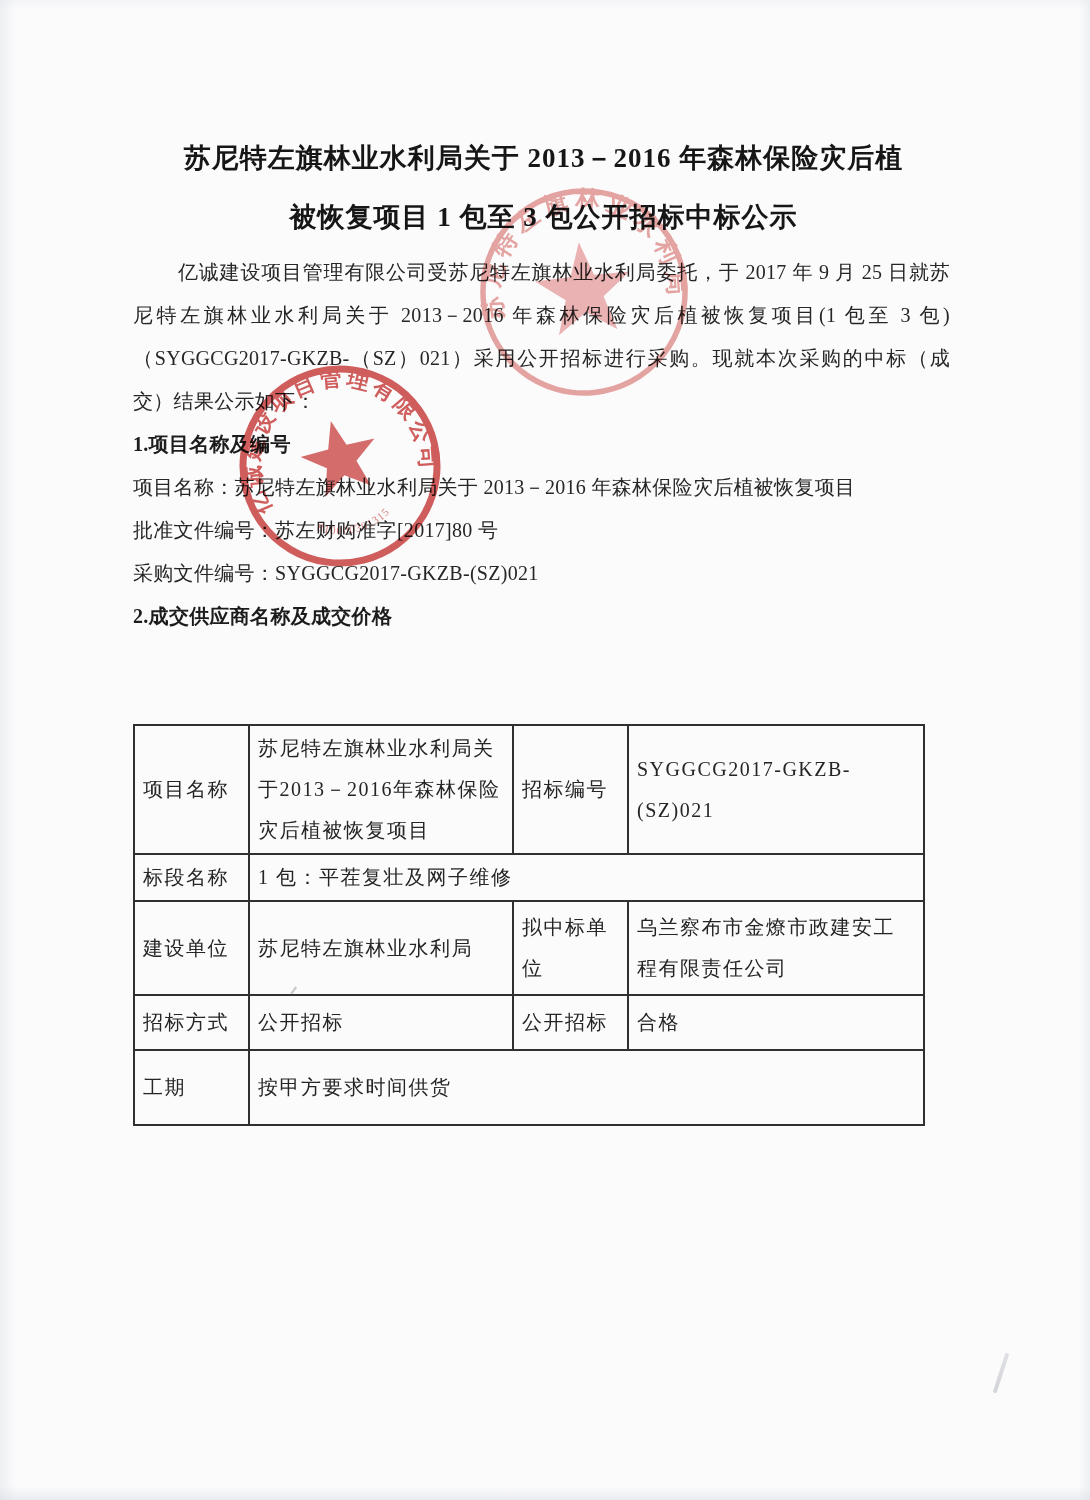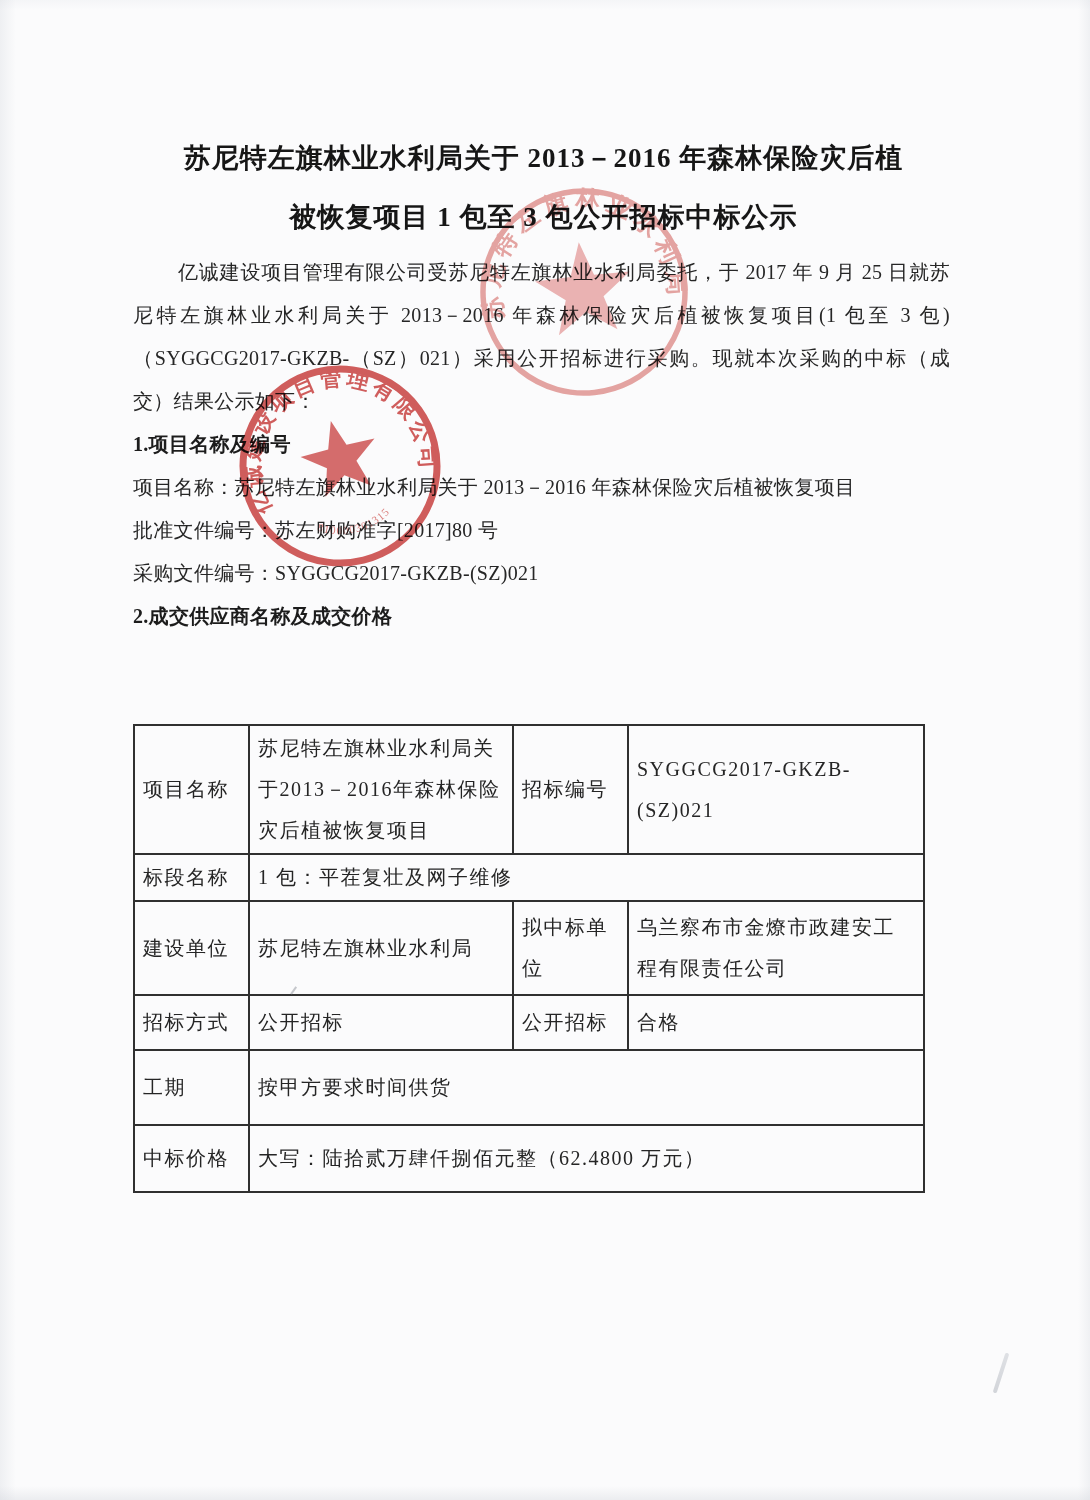--- a/index.html
+++ b/index.html
@@ -101,24 +101,20 @@
     <tr class="r4">
       <td>招标方式</td>
       <td>公开招标</td>
       <td>公开招标</td>
       <td>合格</td>
     </tr>
     <tr class="r5">
       <td>工期</td>
       <td colspan="3">按甲方要求时间供货</td>
     </tr>
-    <tr class="r6">
-      <td>中标价格</td>
-      <td colspan="3">大写：陆拾贰万肆仟捌佰元整（62.4800 万元）</td>
-    </tr>
   </tbody>
     </table>
 
   <svg class="stamp stamp-a" width="220" height="220" viewBox="-110 -110 220 220">
     <defs>
       <path id="arcTopA" d="M -77 34 A 84.2 84.2 0 1 1 77 34" fill="none"></path>
     </defs>
     <g transform="rotate(-6)" opacity="0.8">
       <circle r="101" fill="none" stroke="#e2908c" stroke-width="5.5"></circle>
       <polygon fill="#e59290" opacity="0.85" points="0,-50 11.8,-16.2 47.6,-15.5 19,6.2 29.4,40.5 0,20 -29.4,40.5 -19,6.2 -47.6,-15.5 -11.8,-16.2"></polygon>

